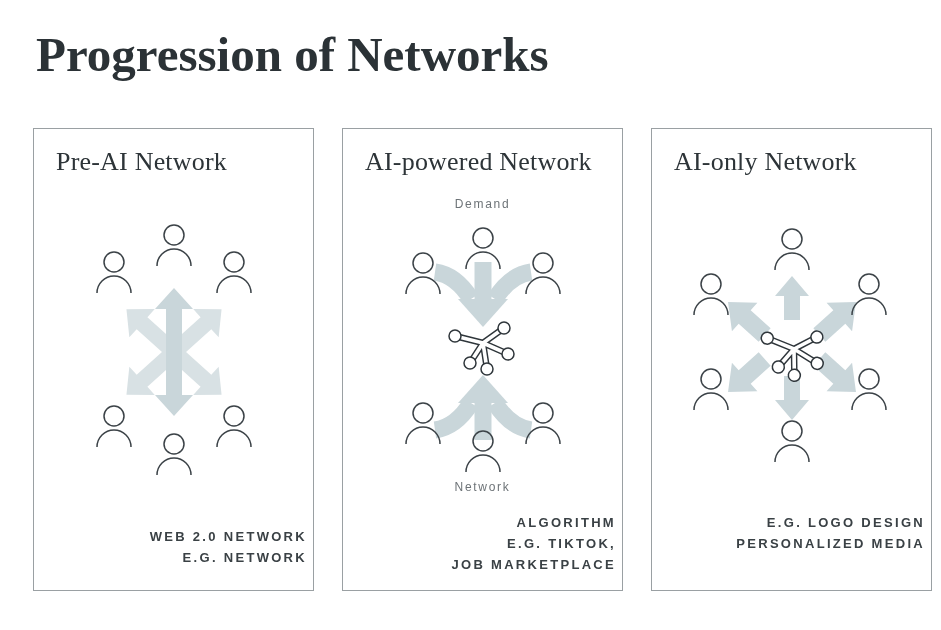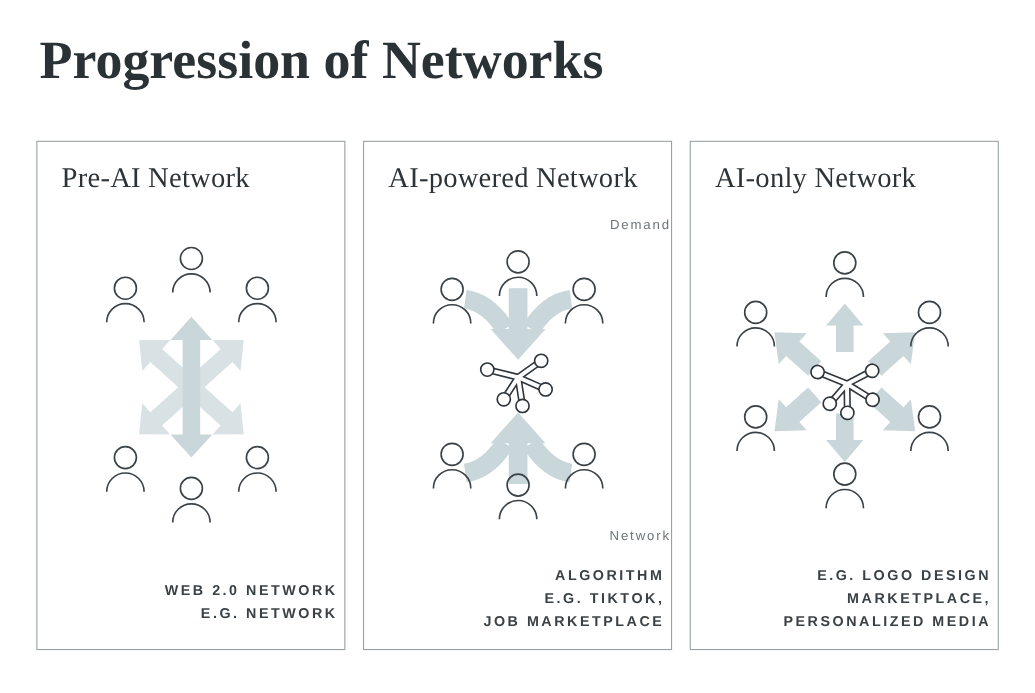--- a/index.html
+++ b/index.html
@@ -15,21 +15,21 @@
     font-family:"Liberation Serif", serif;
     font-weight:700;
     font-size:49px;
     color:#2b3236;
     letter-spacing:0px;
     white-space:nowrap;
     text-align:center;
   }
   .panels {
     position:absolute; left:33px; top:128px;
-    display:flex; gap:16px;
+    display:flex; gap:28px;
   }
   .panel {
     width:281px; height:463px;
     background:#ffffff;
     border:1px solid #9aa0a3;
     position:relative;
   }
   .panel-title {
     position:absolute; top:18px; left:22px;
     font-family:"Liberation Serif", serif;
@@ -41,21 +41,21 @@
   }
   .figure {
     position:absolute; left:50%;
     transform:translateX(-50%);
   }
   .fig-1 { top:71px; }
   .fig-2 { top:62px; }
   .fig-3 { top:67px; }
   .flow-label {
     position:absolute; left:0; right:0;
-    text-align:right;
+    text-align:center;
     font-size:12px;
     letter-spacing:1.7px;
     color:#6d7377;
   }
   .flow-label.demand { top:68px; }
   .flow-label.supply { top:351px; }
   .caption {
     position:absolute; left:6px; right:6px;
     text-align:right;
     font-weight:700;
@@ -166,19 +166,18 @@
         <use href="#molecule" transform="translate(2,3) rotate(8)"></use>
         <use href="#person" transform="translate(0,-107)"></use>
         <use href="#person" transform="translate(-81,-62)"></use>
         <use href="#person" transform="translate(77,-62)"></use>
         <use href="#person" transform="translate(-81,33)"></use>
         <use href="#person" transform="translate(77,33)"></use>
         <use href="#person" transform="translate(0,85)"></use>
       </svg>
       <div class="caption three-line">
         <div>E.G. LOGO DESIGN</div>
-        <div>MARKETPLACE,</div>
         <div>PERSONALIZED MEDIA</div>
       </div>
     </section>
 
   </div>
 </div>
 
 </body></html>

